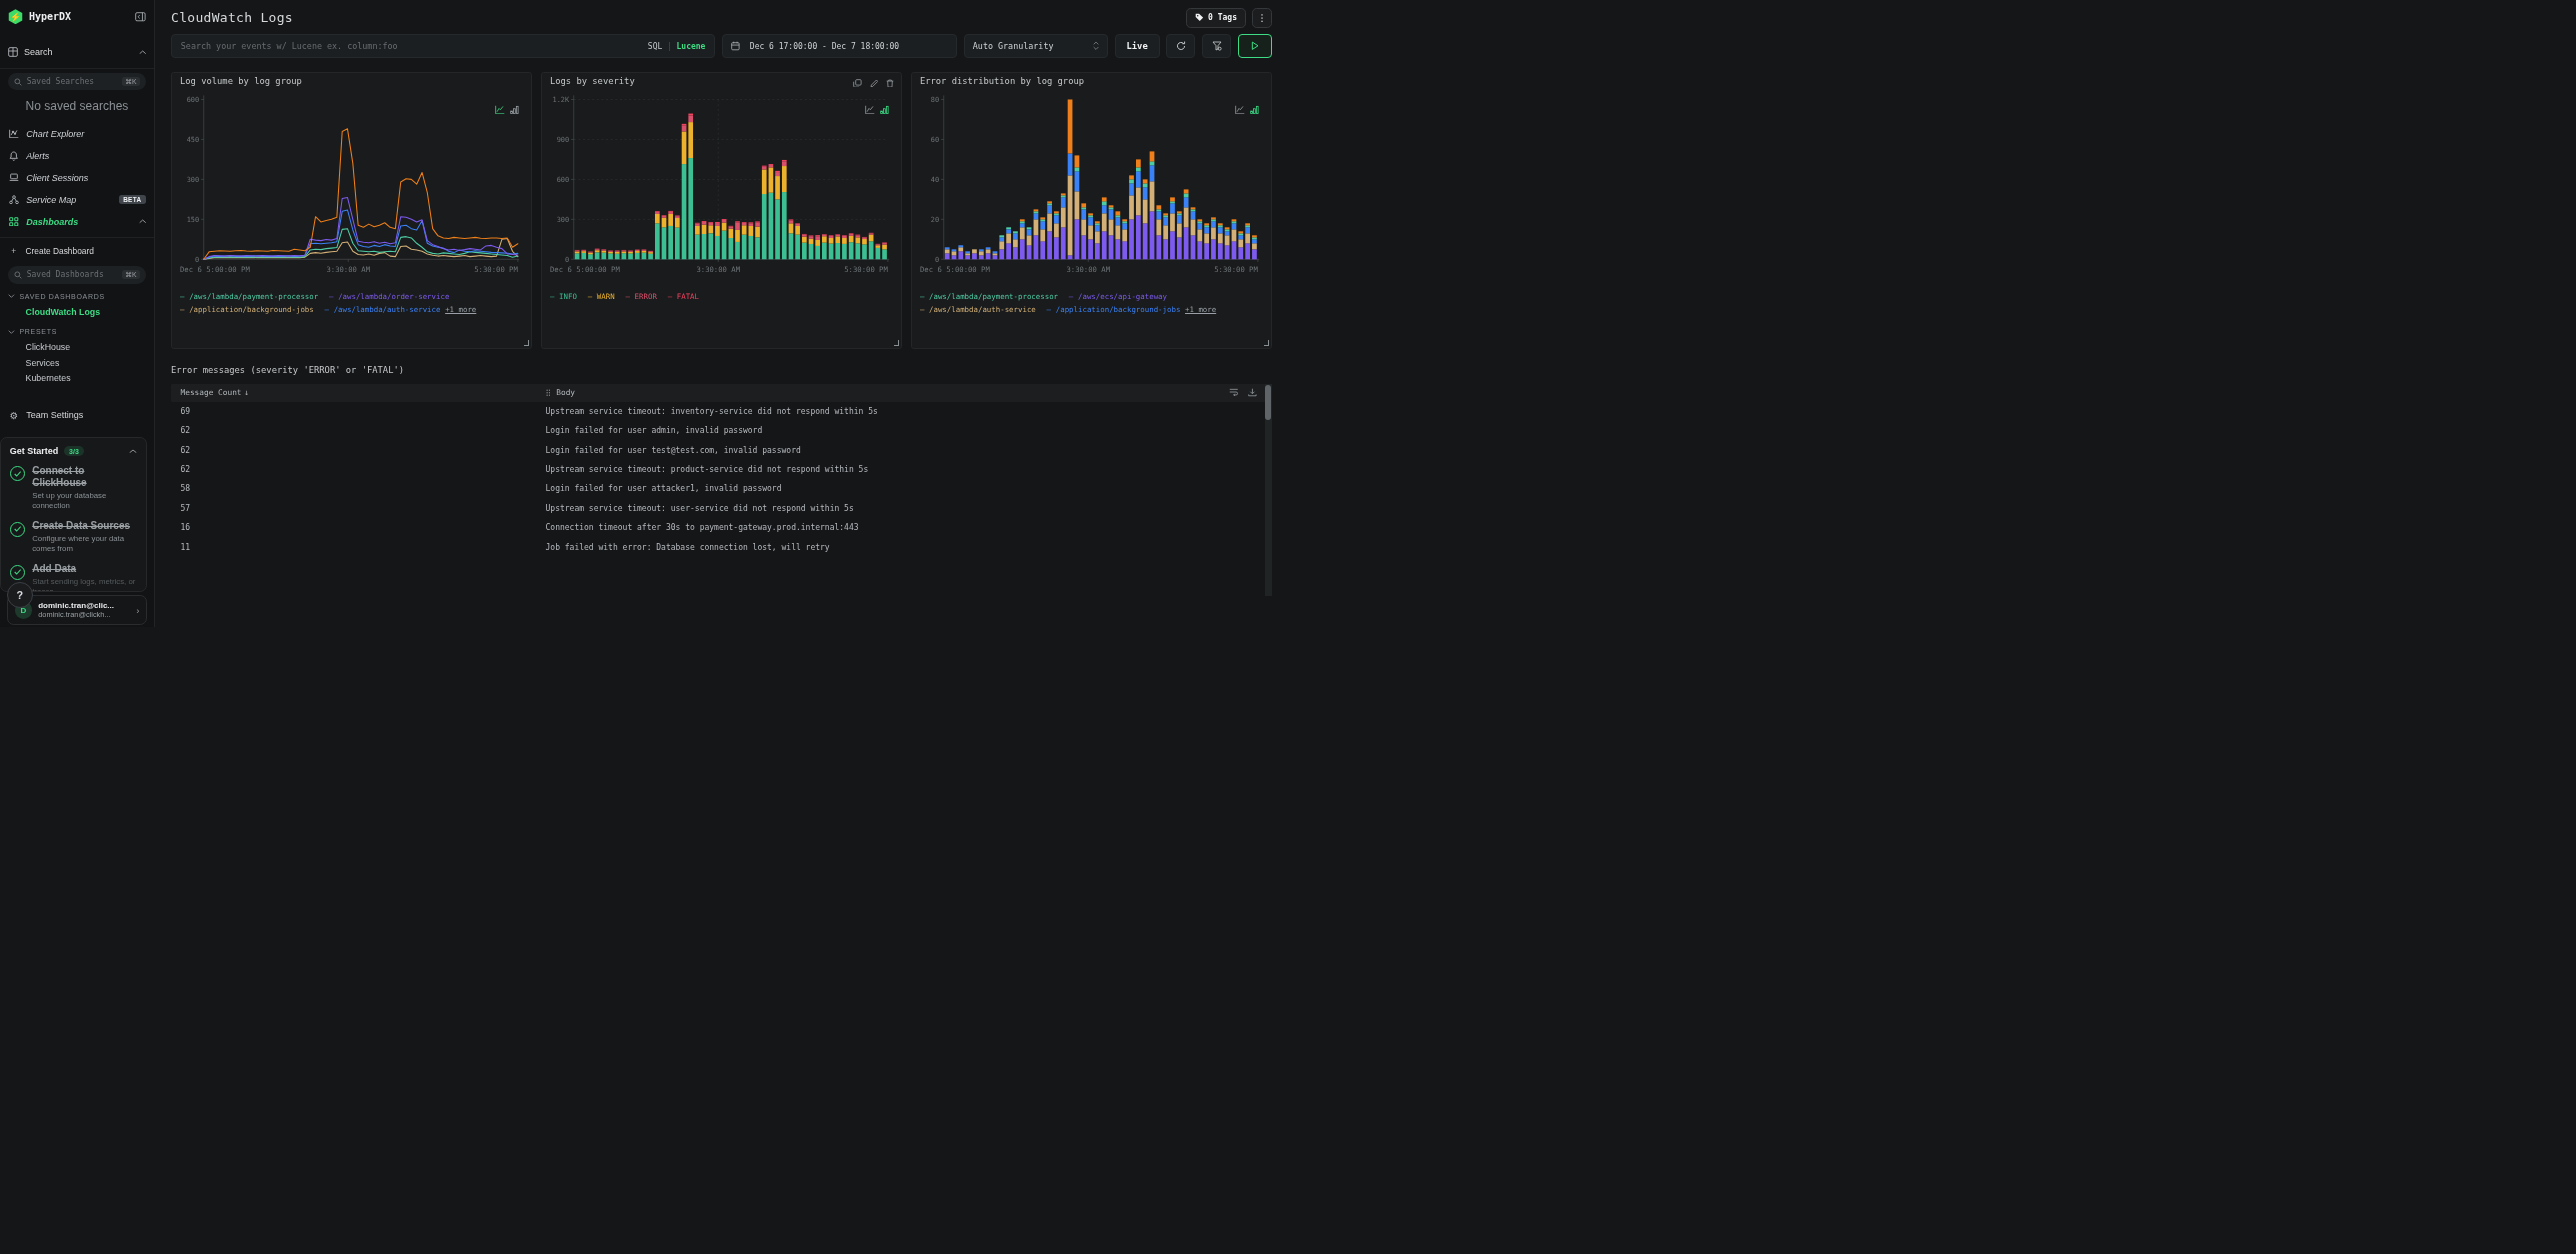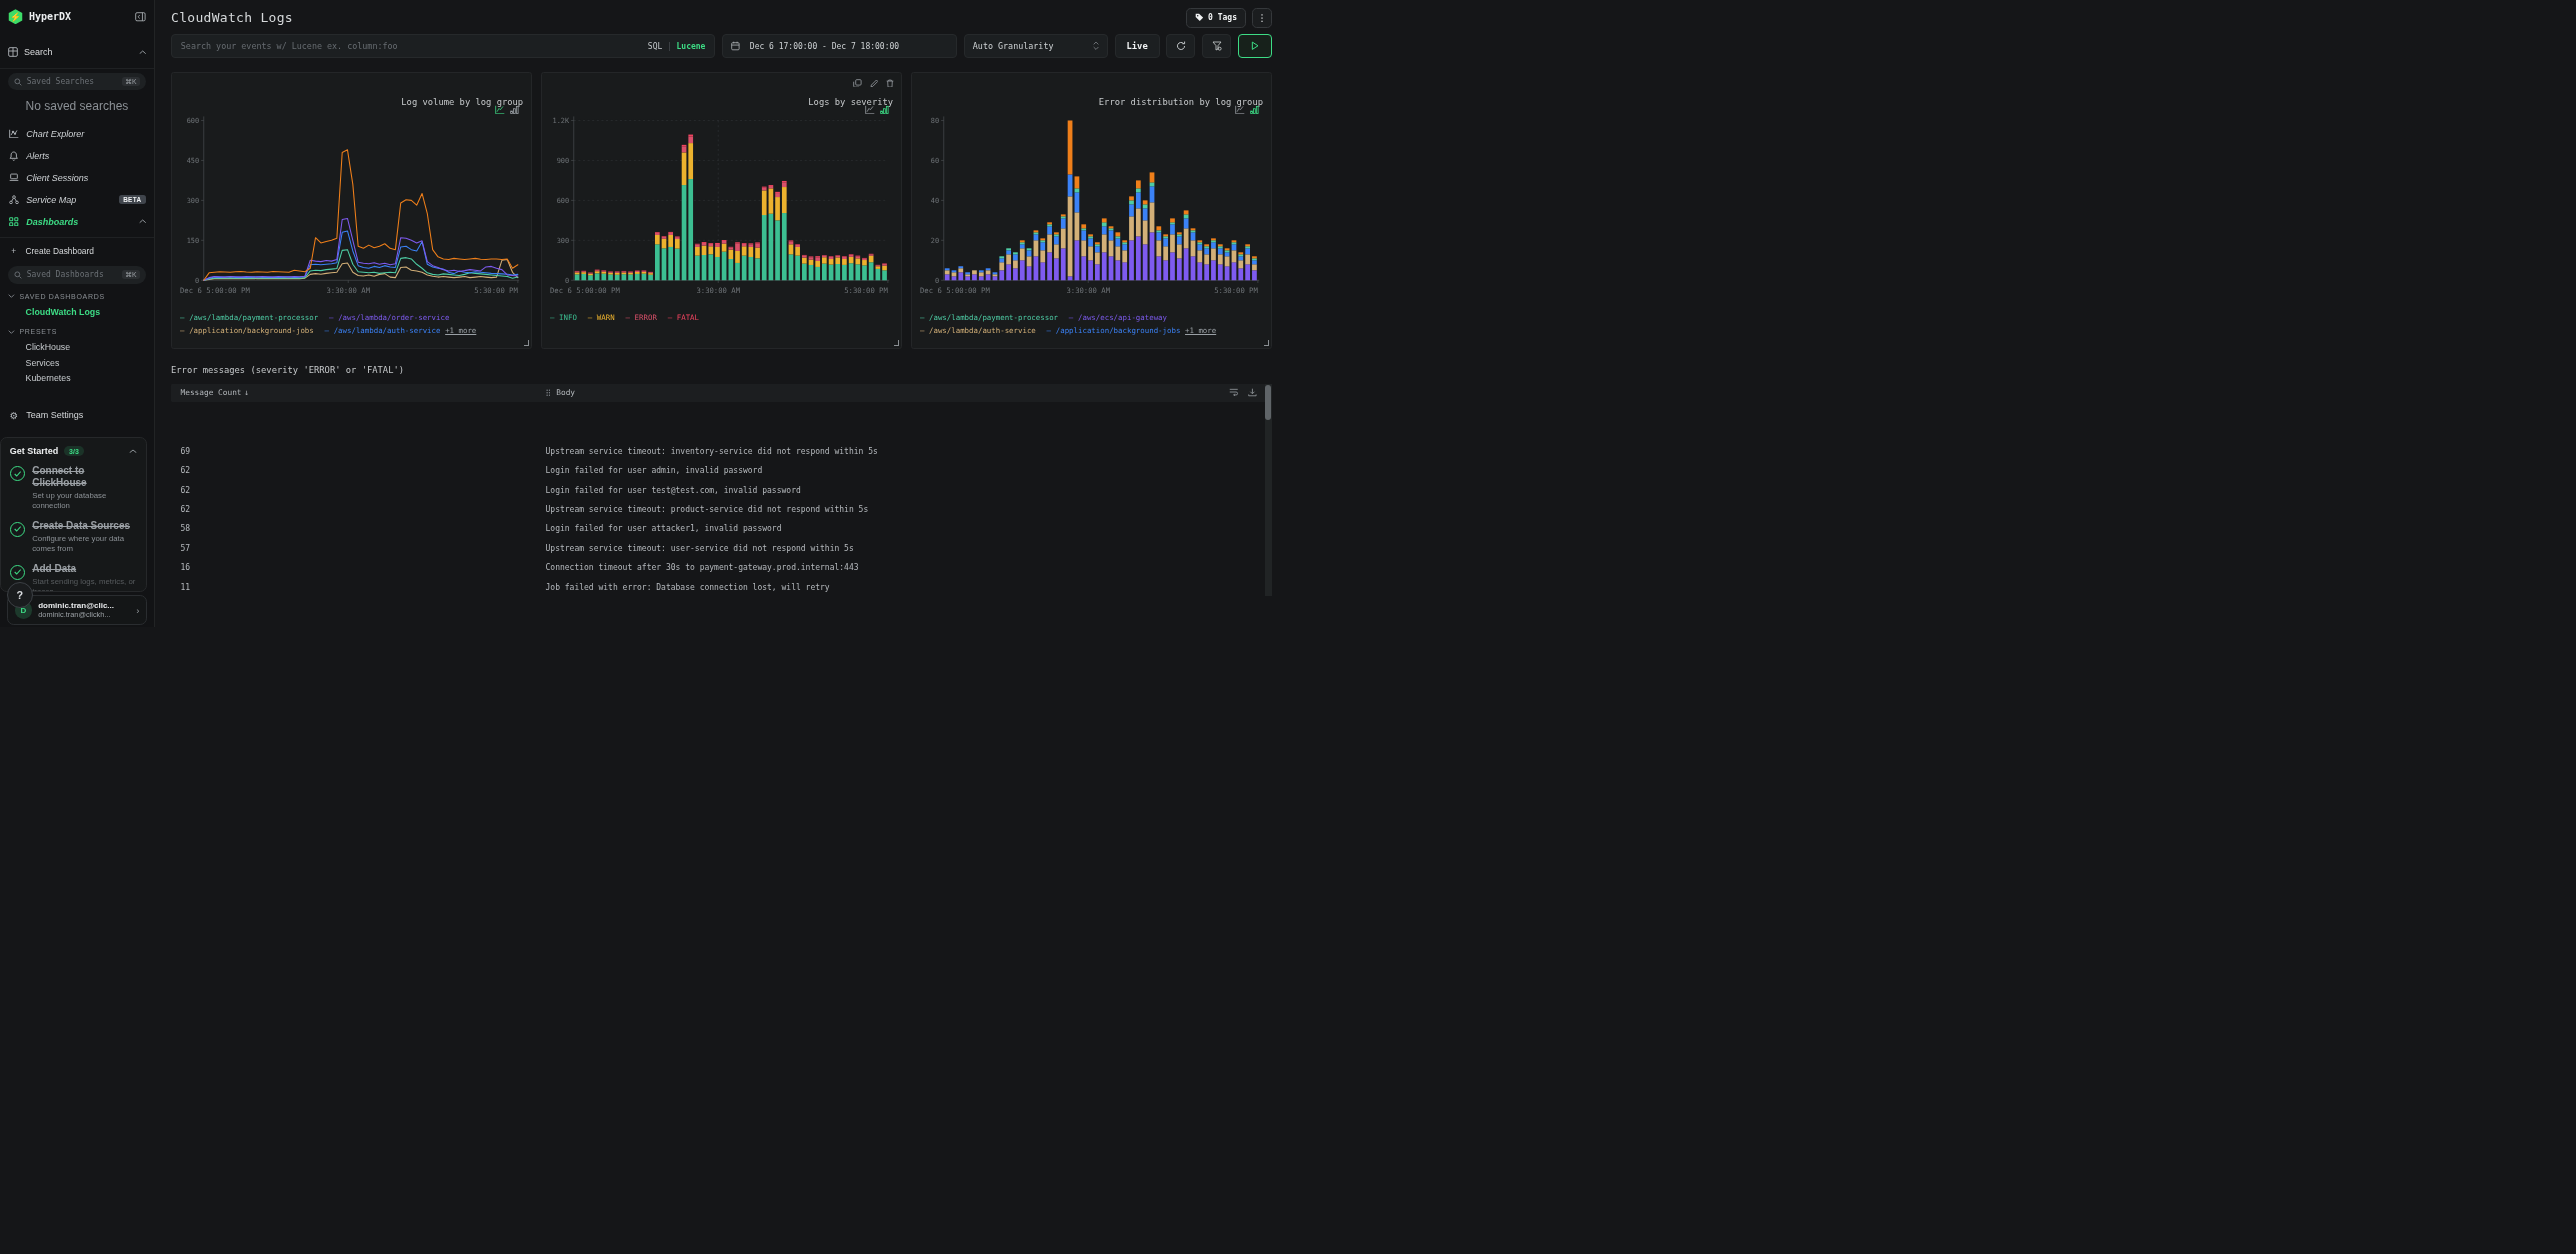--- a/index.html
+++ b/index.html
@@ -113,21 +113,21 @@
   .lang-sep { color:#4a4e52; }
   .lang-lucene { color:#3ddc85; font-weight:bold; cursor:pointer; }
   .date-box { width:235px; padding:0 8px; gap:10px; font-family:"DejaVu Sans Mono", monospace; font-size:8px; color:#ced2d4; cursor:pointer; }
   .gran-box { width:144px; padding:0 8px; font-family:"DejaVu Sans Mono", monospace; font-size:8.4px; color:#ced2d4; cursor:pointer; }
   .gran-box .lbl { flex:1; }
   .live-btn { width:45px; justify-content:center; font-family:"DejaVu Sans Mono", monospace; font-size:8.8px; font-weight:bold; color:#f2f4f5; cursor:pointer; }
   .icon-btn { width:29px; justify-content:center; color:#d0d4d6; cursor:pointer; }
   .play-btn { width:34px; justify-content:center; background:#17211b; border:0.7px solid #3ddc85; border-radius:4px; cursor:pointer; }
 
   .charts-row { display:flex; gap:8.8px; margin-top:13.5px; }
-  .panel { flex:1; background:#191b1c; border:0.7px solid #242628; border-radius:2.7px; position:relative; height:277px; padding:24px 8px;text-align:right; }
+  .panel { flex:1; background:#191b1c; border:0.7px solid #242628; border-radius:2.7px; position:relative; height:277px; padding:3px 8px; }
   .panel-title { font-family:"DejaVu Sans Mono", monospace; font-size:8.8px; color:#c6c9cb; }
   .panel-actions { position:absolute; top:6px; right:7.4px; display:flex; gap:7.4px; color:#9ba0a5; }
   .panel-actions span { display:flex; cursor:pointer; }
   .chart-toggles { position:absolute; top:32px; right:12px; display:flex; gap:5.4px; align-items:flex-end; z-index:3; }
   .chart-toggles span { display:flex; cursor:pointer; }
   svg.chart { width:100%; height:195px; margin-top:4px; display:block; }
   .legend { margin-top:5.4px; font-family:"DejaVu Sans Mono", monospace; font-size:7.4px; line-height:1.8; }
   .legend-row { display:flex; gap:10.8px; flex-wrap:nowrap; white-space:nowrap; }
   .li { display:flex; gap:4.7px; align-items:center; }
   .dash::before { content:"—"; }
@@ -135,21 +135,21 @@
   .resize-handle { position:absolute; right:2px; bottom:2px; width:5.4px; height:5.4px; border-right:1.7px solid #8a8f93; border-bottom:1.7px solid #8a8f93; }
 
   
   .table-section { margin-top:16px; position:relative; }
   .table-title { font-family:"DejaVu Sans Mono", monospace; font-size:8.8px; color:#c6c9cb; }
   .dtable { position:relative; margin-top:9.5px; }
   .thead { display:grid; grid-template-columns:365px 1fr 54px; background:#1c1e20; height:17.6px; align-items:center; font-family:"DejaVu Sans Mono", monospace; font-size:7.8px; color:#b3b7bb; border-radius:1.4px; }
   .th { padding-left:9.5px; display:flex; align-items:center; gap:2.7px; cursor:pointer; }
   .th-icons { display:flex; gap:9.5px; justify-content:flex-end; padding-right:15px; color:#9ba0a5; }
   .th-icons span { display:flex; cursor:pointer; }
-  .tbody { height:195px; overflow:hidden;margin-top:40px; }
+  .tbody { height:195px; overflow:hidden; }
   .trow { display:grid; grid-template-columns:365px 1fr; height:19.4px; align-items:center; font-family:"DejaVu Sans Mono", monospace; font-size:8px; color:#b5b9bd; cursor:pointer; }
   .trow > div { padding-left:9.5px; white-space:nowrap; overflow:hidden; }
   .vscroll { position:absolute; top:0; right:0; width:7.4px; height:212px; background:#212425; }
   .vthumb { position:absolute; top:1.4px; left:0.7px; width:6px; height:35px; background:#5f6468; border-radius:3.4px; cursor:pointer; }
 </style>
 </head>
 <body>
 
 <div class="sidebar">
   <div class="brand-row">

